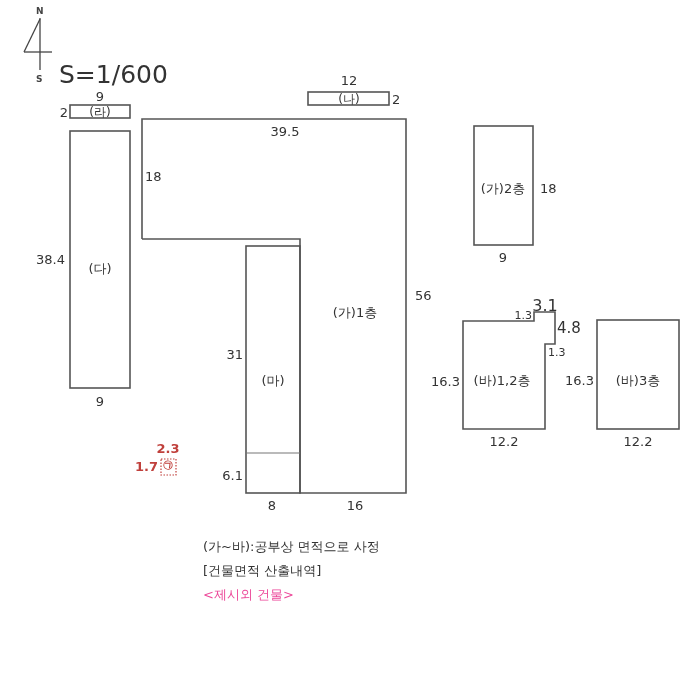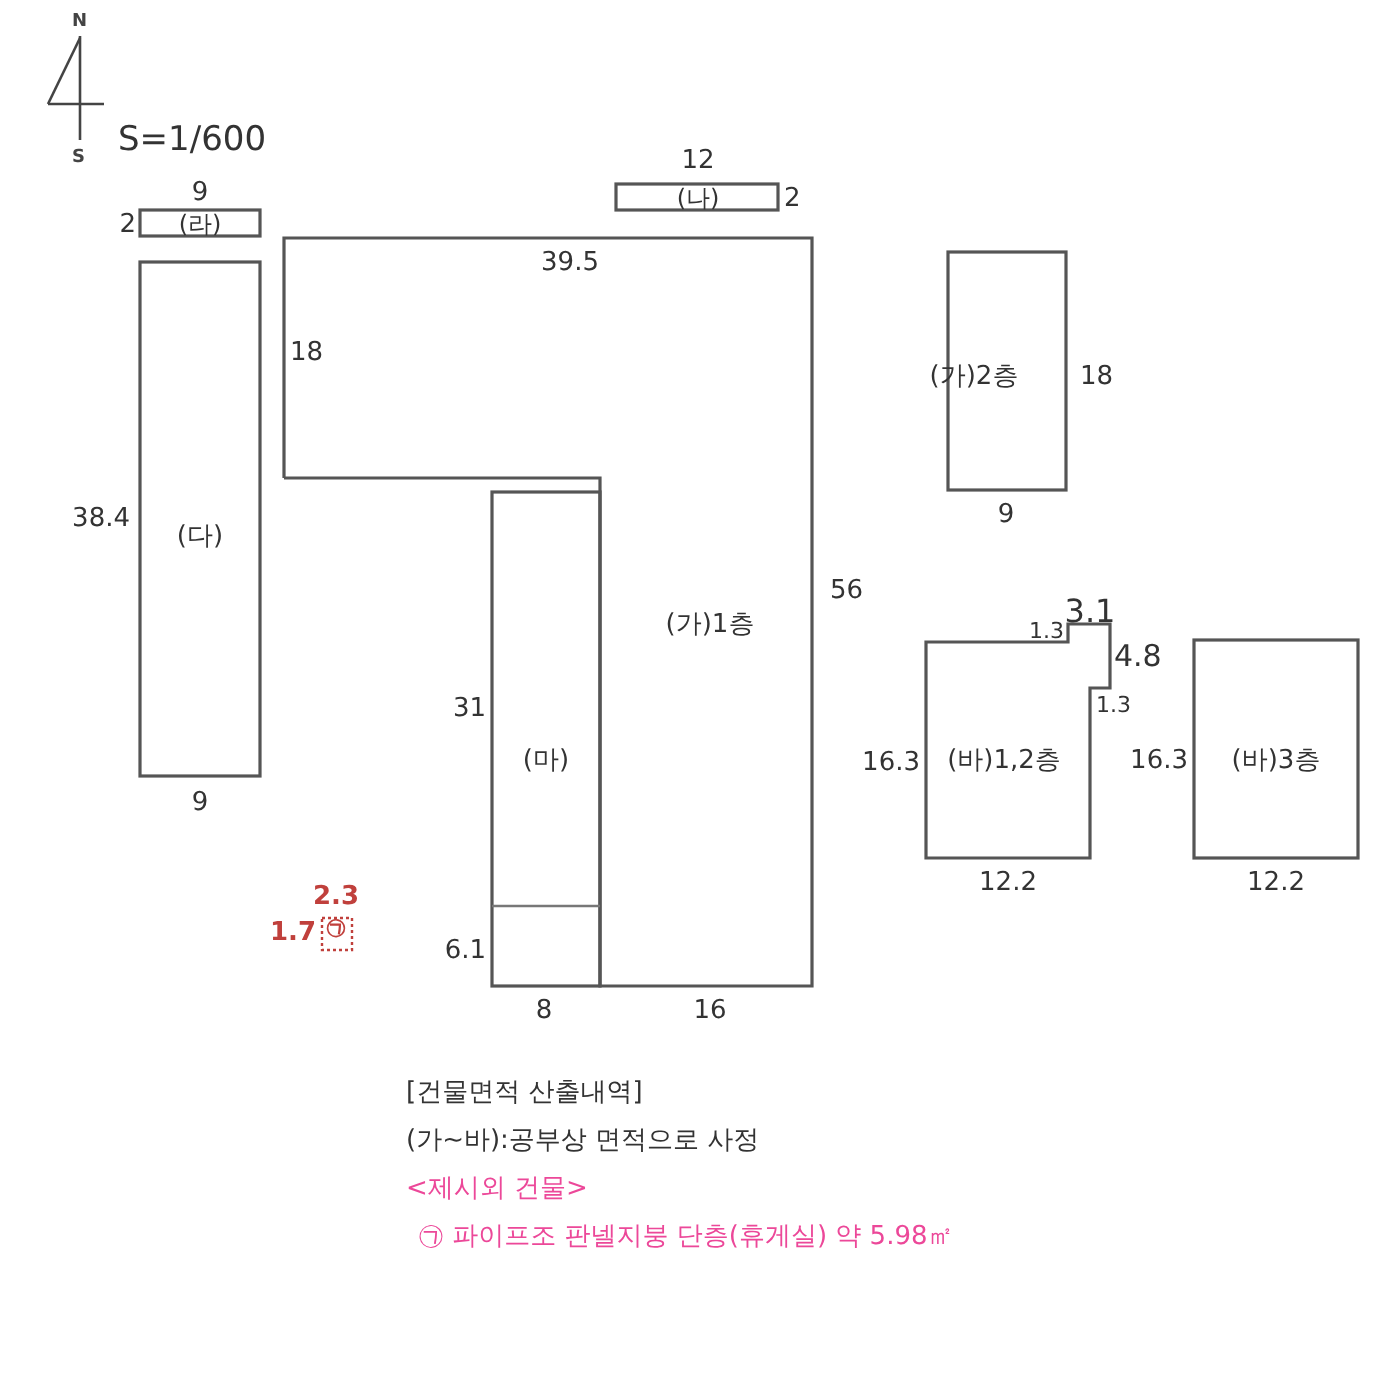--- a/index.html
+++ b/index.html
@@ -3,21 +3,21 @@
   <meta charset="utf-8">
   <style>
     html, body { margin: 0; padding: 0; background: #ffffff; }
     body { width: 700px; height: 700px; position: relative; overflow: hidden;
            font-family: "DejaVu Sans", "Liberation Sans", sans-serif; color: #333; }
     .canvas { position: absolute; left: 0; top: 0; width: 700px; height: 700px; }
     .lbl { position: absolute; font-size: 13px; color: #333; white-space: nowrap; line-height: 1; }
     .lbl.c { transform: translateX(-50%); text-align: right; }
     .lbl.r { transform: translateX(-100%); }
     .lbl.red { color: #c0403c; font-weight: bold; }
-    .scale { position: absolute; left: 59px; top: 62px; font-size: 17px; color: #333; line-height: 1; }
+    .scale { position: absolute; left: 59px; top: 62px; font-size: 25px; color: #333; line-height: 1; }
     .compass-letter { position: absolute; font-size: 9px; font-weight: bold; color: #444; }
     .legend { position: absolute; left: 203px; top: 535px; font-size: 13px; line-height: 24px; color: #333; }
     .legend div { white-space: nowrap; }
     .legend .red { color: #ec4899; }
     .legend .indent { padding-left: 6px; }
   </style>
 </head>
 <body>
 
 <div class="canvas">
@@ -71,39 +71,38 @@
   <span class="lbl" style="left:145px;top:170px">18</span>
   <span class="lbl" style="left:415px;top:289px">56</span>
   <span class="lbl c" style="left:355px;top:306px">(가)1층</span>
   <span class="lbl c" style="left:355px;top:499px">16</span>
 
   <span class="lbl r" style="left:243px;top:348px">31</span>
   <span class="lbl c" style="left:273px;top:374px">(마)</span>
   <span class="lbl r" style="left:243px;top:469px">6.1</span>
   <span class="lbl c" style="left:272px;top:499px">8</span>
 
-  <span class="lbl c" style="left:487px;top:182px">(가)2층</span>
+  <span class="lbl c" style="left:503px;top:182px">(가)2층</span>
   <span class="lbl" style="left:540px;top:182px">18</span>
   <span class="lbl c" style="left:503px;top:251px">9</span>
 
   <span class="lbl r" style="left:532px;top:310px;font-size:11px">1.3</span>
   <span class="lbl c" style="left:545px;top:298px;font-size:16px">3.1</span>
   <span class="lbl" style="left:557px;top:321px;font-size:15px">4.8</span>
   <span class="lbl" style="left:548px;top:347px;font-size:11px">1.3</span>
   <span class="lbl r" style="left:460px;top:375px">16.3</span>
   <span class="lbl c" style="left:502px;top:374px">(바)1,2층</span>
   <span class="lbl c" style="left:504px;top:435px">12.2</span>
 
   <span class="lbl r" style="left:594px;top:374px">16.3</span>
   <span class="lbl c" style="left:638px;top:374px">(바)3층</span>
   <span class="lbl c" style="left:638px;top:435px">12.2</span>
 
   <span class="lbl red c" style="left:168px;top:442px">2.3</span>
   <span class="lbl red r" style="left:158px;top:460px">1.7</span>
   <span class="lbl red c" style="left:168px;top:460px;font-size:10px">㉠</span>
 
   <div class="legend">
+    <div>(가~바):공부상 면적으로 사정</div>
     <div>[건물면적 산출내역]</div>
-    <div>(가~바):공부상 면적으로 사정</div>
     <div class="red">&lt;제시외 건물&gt;</div>
-    <div class="red indent">㉠ 파이프조 판넬지붕 단층(휴게실) 약 5.98㎡</div>
   </div>
 </div>
 
 </body></html>

